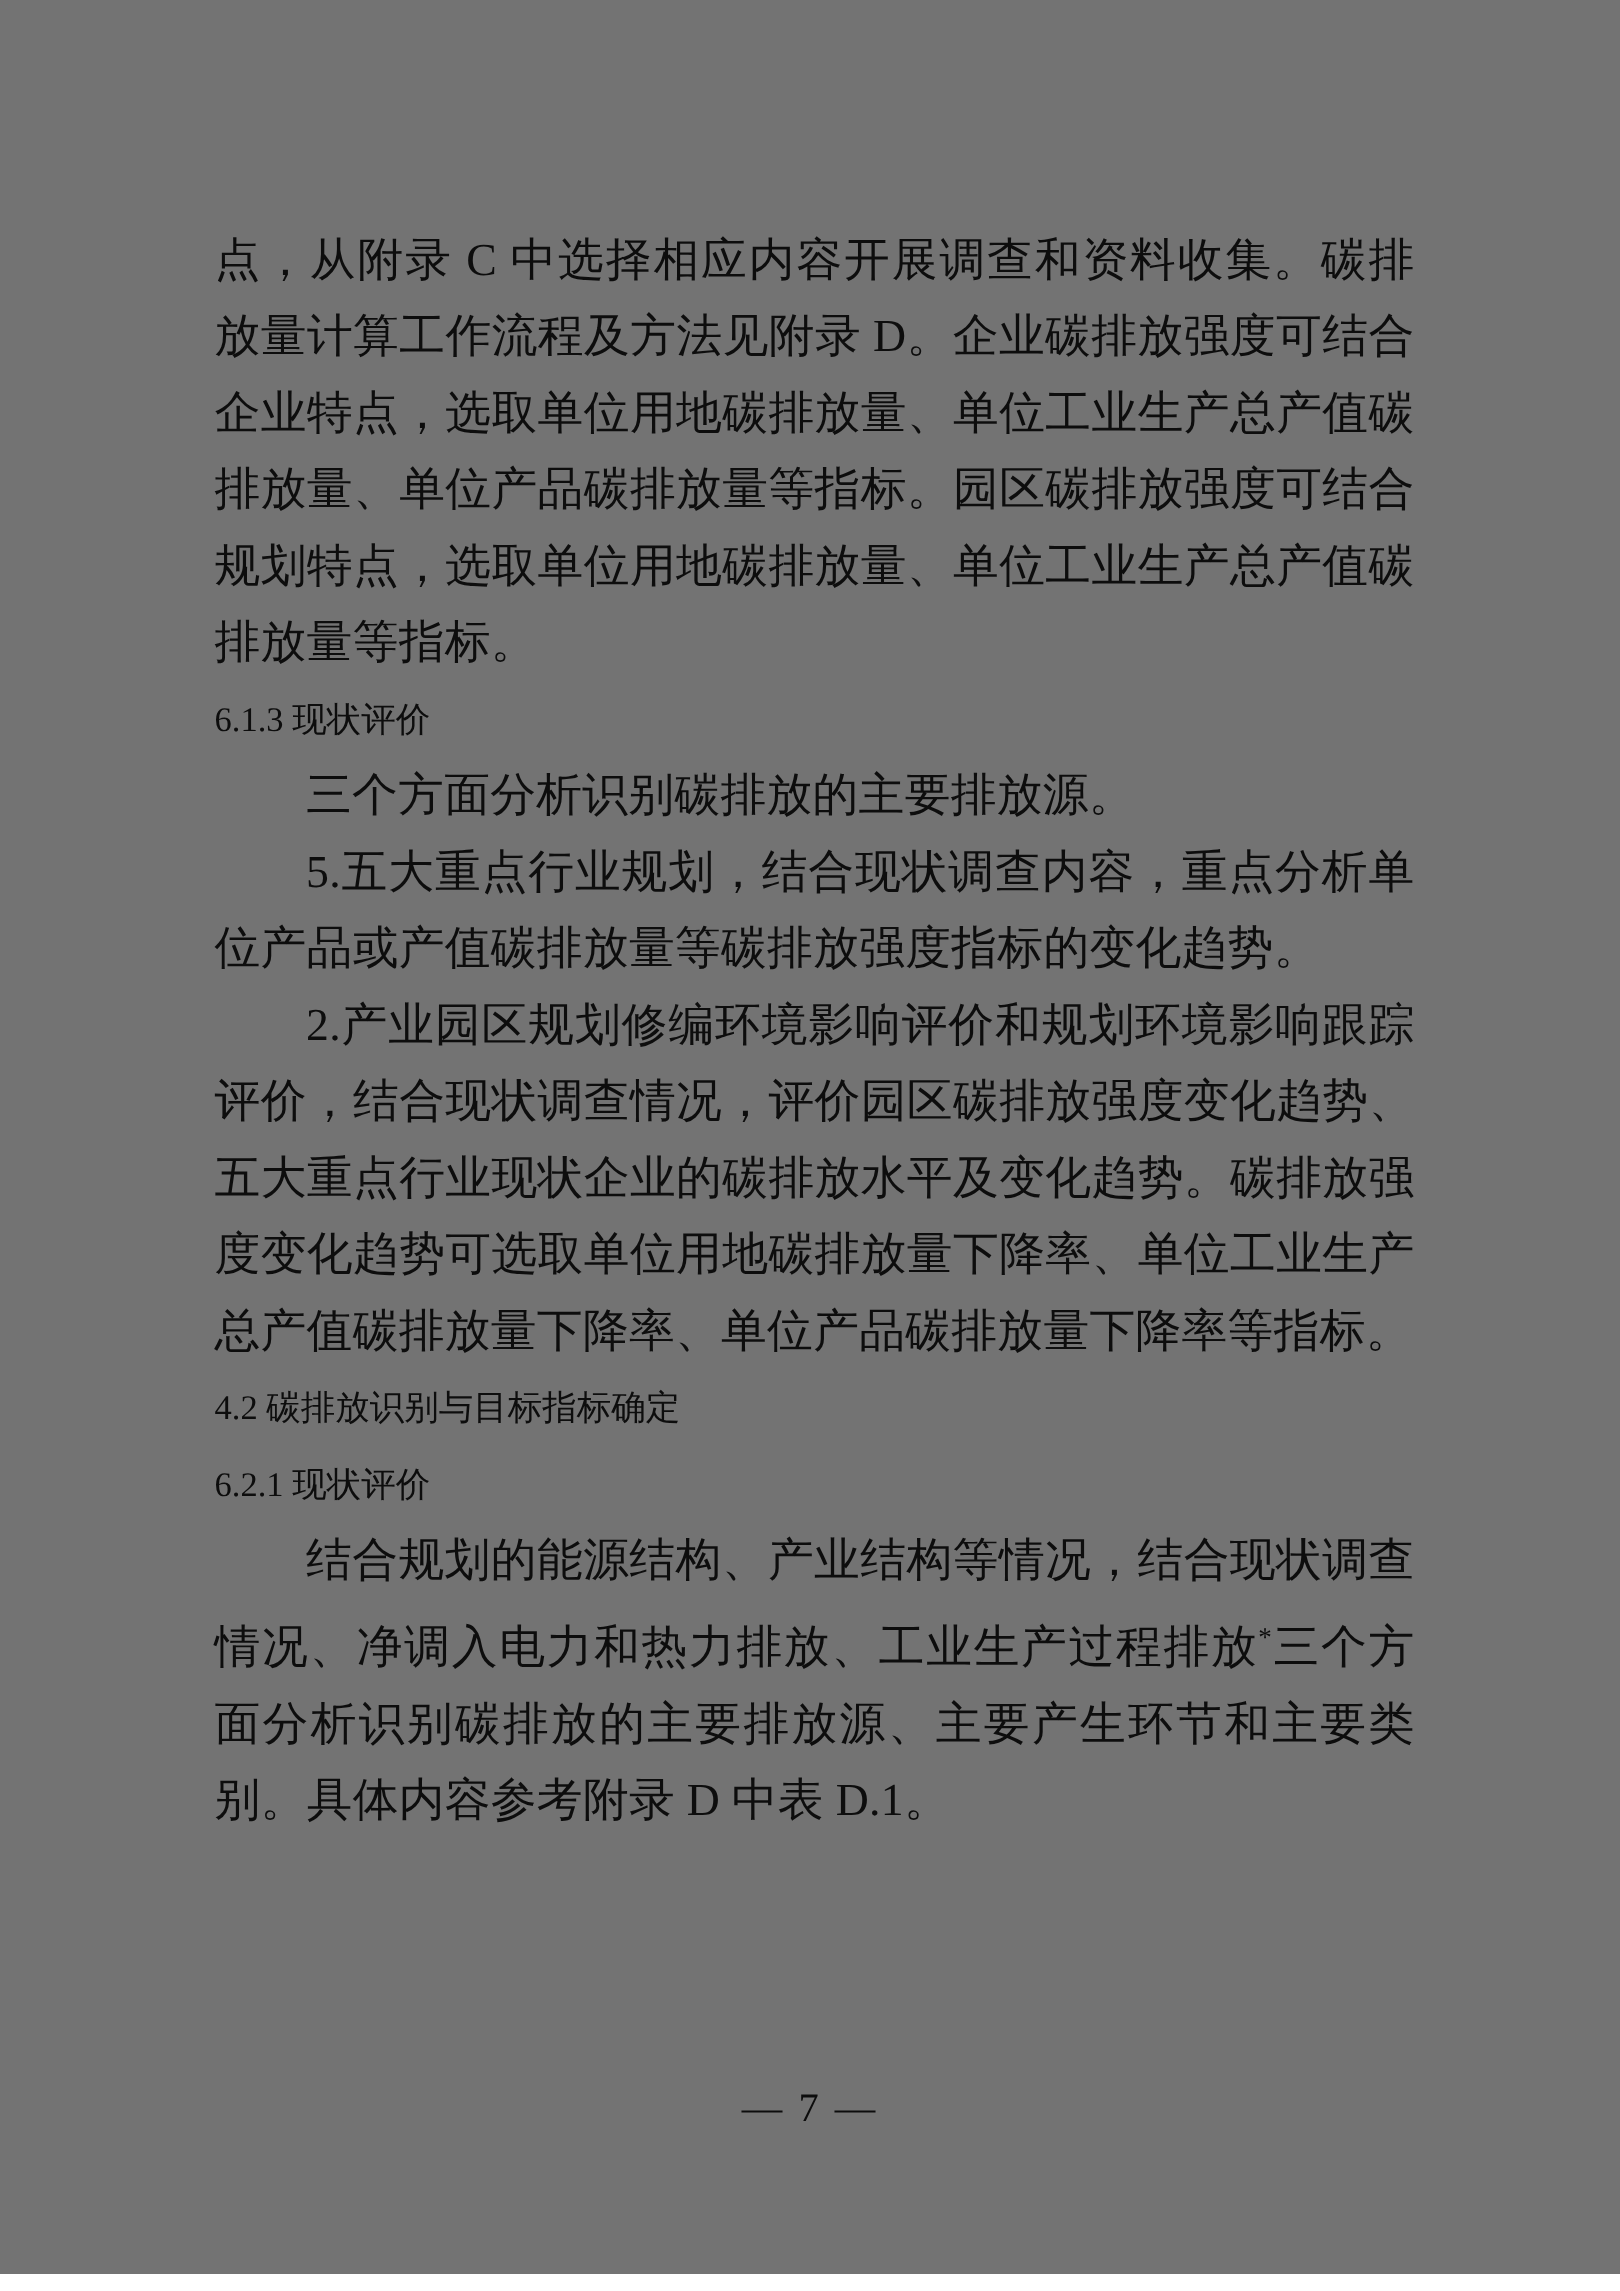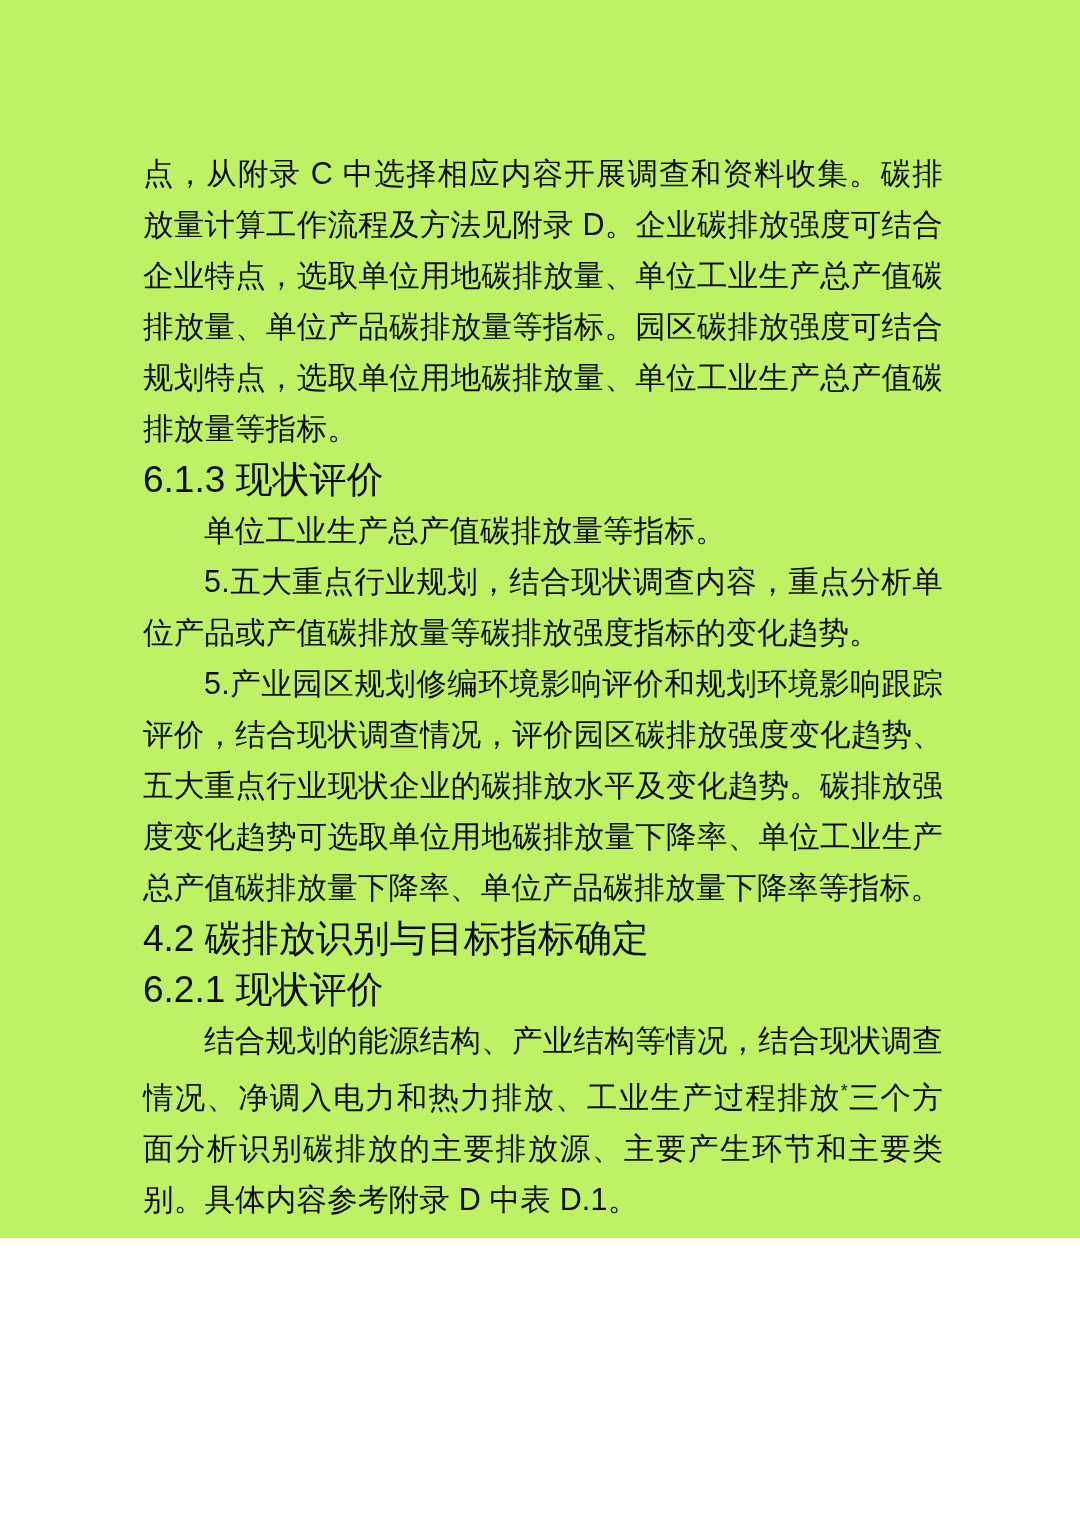--- a/index.html
+++ b/index.html
@@ -3,23 +3,23 @@
 <meta charset="utf-8">
 <style>
   html, body {
     margin: 0;
     padding: 0;
     background: #ffffff;
   }
   .page {
     position: relative;
     width: 1080px;
-    height: 1238px;
-    background: #bef264;
-    font-family: Liberation Sans, sans-serif;
+    height: 1516px;
+    background: #737373;
+    font-family: Liberation Serif, serif;
     color: #0d0d0d;
     box-sizing: border-box;
     overflow: hidden;
   }
   .content {
     position: absolute;
     left: 143px;
     top: 148px;
     width: 800px;
   }
@@ -31,21 +31,21 @@
     text-align: justify;
     text-justify: inter-ideograph;
   }
   .body-para {
     text-indent: 0;
   }
   .indent-para {
     text-indent: 61px;
   }
   .heading {
-    font-size: 37px;
+    font-size: 23px;
     line-height: 51px;
     margin: 0;
   }
   .gap-sm { height: 2px; }
   .note {
     font-size: 24px;
     line-height: 44px;
     margin: 0;
     text-indent: 48px;
     text-align: justify;
@@ -72,25 +72,25 @@
 </head>
 <body>
 
 <div class="page">
   <div class="content">
 
     <p class="body-para">点，从附录 C 中选择相应内容开展调查和资料收集。碳排放量计算工作流程及方法见附录 D。企业碳排放强度可结合企业特点，选取单位用地碳排放量、单位工业生产总产值碳排放量、单位产品碳排放量等指标。园区碳排放强度可结合规划特点，选取单位用地碳排放量、单位工业生产总产值碳排放量等指标。</p>
 
     <div class="heading">6.1.3 现状评价</div>
 
-    <p class="indent-para">单位工业生产总产值碳排放量等指标。</p>
+    <p class="indent-para">三个方面分析识别碳排放的主要排放源。</p>
 
     <p class="indent-para">5.五大重点行业规划，结合现状调查内容，重点分析单位产品或产值碳排放量等碳排放强度指标的变化趋势。</p>
 
-    <p class="indent-para">5.产业园区规划修编环境影响评价和规划环境影响跟踪评价，结合现状调查情况，评价园区碳排放强度变化趋势、五大重点行业现状企业的碳排放水平及变化趋势。碳排放强度变化趋势可选取单位用地碳排放量下降率、单位工业生产总产值碳排放量下降率、单位产品碳排放量下降率等指标。</p>
+    <p class="indent-para">2.产业园区规划修编环境影响评价和规划环境影响跟踪评价，结合现状调查情况，评价园区碳排放强度变化趋势、五大重点行业现状企业的碳排放水平及变化趋势。碳排放强度变化趋势可选取单位用地碳排放量下降率、单位工业生产总产值碳排放量下降率、单位产品碳排放量下降率等指标。</p>
 
     <div class="heading">4.2  碳排放识别与目标指标确定</div>
 
     <div class="heading">6.2.1 现状评价</div>
 
     <p class="indent-para"><span>结合规划的能源结构、产业结构等情况，结合现状调查情况、净调入电力和热力排放、工业生产过程排放</span><span class="sup-star">*</span><span>三个方面分析识别碳排放的主要排放源、主要产生环节和主要类别。具体内容参考附录 D 中表 D.1。</span></p>
 
     <div class="gap-sm"></div>
 
 

